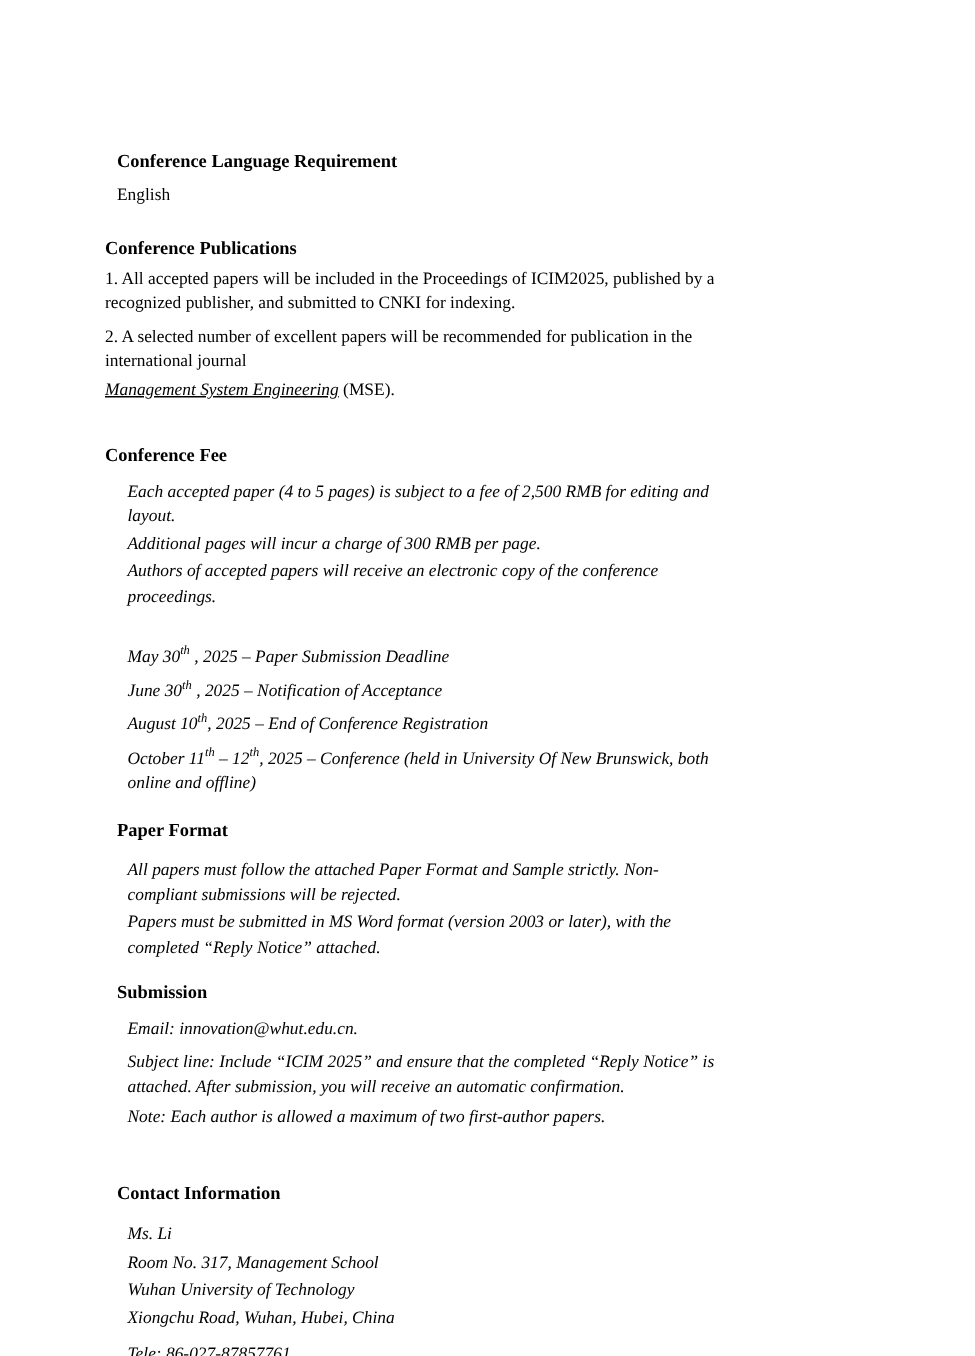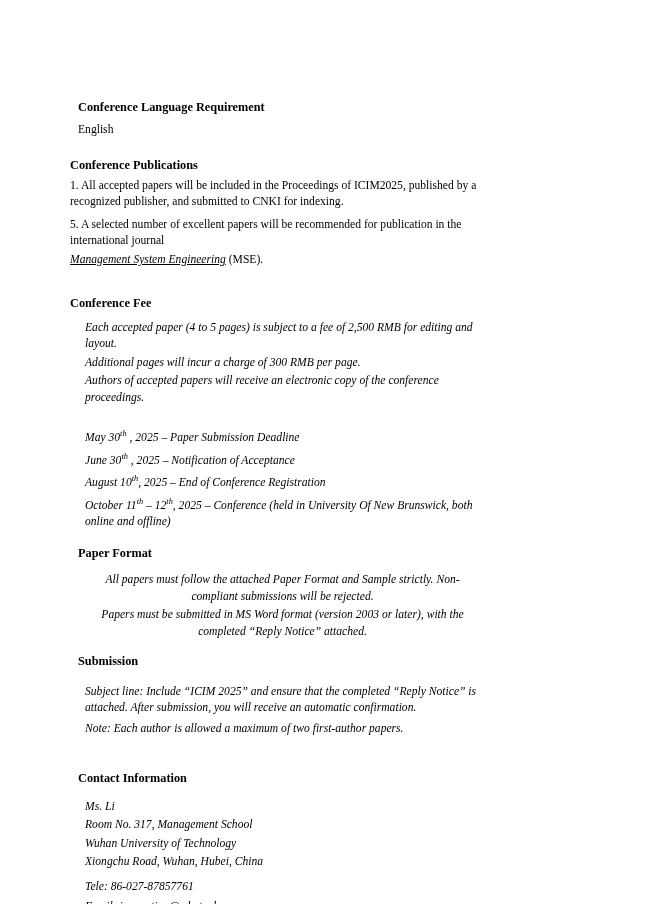--- a/index.html
+++ b/index.html
@@ -64,39 +64,38 @@
     font-size: 11.6px;
     line-height: 1.42;
     margin: 0;
     text-align: left;
   }
   .wrap-block {
     max-width: 536px;
   }
   .wrap-block-narrow {
     max-width: 528px;
-    text-align: center;
   }
 </style>
 </head>
 <body>
 
 <div class="page">
 
   <div class="sec-head indent">Conference Language Requirement</div>
   <div class="gap-6"></div>
   <div class="body-line indent-1">English</div>
 
   <div class="gap-20"></div>
 
   <div class="sec-head">Conference Publications</div>
   <div class="gap-4"></div>
   <div class="para wrap-block">1. All accepted papers will be included in the Proceedings of ICIM2025, published by a recognized publisher, and submitted to CNKI for indexing.</div>
   <div class="gap-6"></div>
-  <div class="para wrap-block">5. A selected number of excellent papers will be recommended for publication in the international journal</div>
+  <div class="para wrap-block">2. A selected number of excellent papers will be recommended for publication in the international journal</div>
   <div class="gap-2"></div>
   <div class="para"><span class="ital-ul">Management System Engineering</span><span> (MSE).</span></div>
 
   <div class="gap-28"></div>
 
   <div class="sec-head">Conference Fee</div>
   <div class="gap-8"></div>
   <div class="body-line indent-2">Each accepted paper (4 to 5 pages) is subject to a fee of 2,500 RMB for editing and layout.</div>
   <div class="gap-2"></div>
   <div class="body-line indent-2">Additional pages will incur a charge of 300 RMB per page.</div>
@@ -119,20 +118,21 @@
   <div class="sec-head indent">Paper Format</div>
   <div class="gap-10"></div>
   <div class="para indent-2 wrap-block-narrow">All papers must follow the attached Paper Format and Sample strictly. Non-compliant submissions will be rejected.</div>
   <div class="gap-2"></div>
   <div class="para indent-2 wrap-block-narrow">Papers must be submitted in MS Word format (version 2003 or later), with the completed “Reply Notice” attached.</div>
 
   <div class="gap-14"></div>
 
   <div class="sec-head indent">Submission</div>
   <div class="gap-8"></div>
+  <div class="body-line indent-2">Email:  innovation@whut.edu.cn.</div>
   <div class="gap-6"></div>
   <div class="para indent-2 wrap-block">Subject line: Include “ICIM 2025” and ensure that the completed “Reply Notice” is attached. After submission, you will receive an automatic confirmation.</div>
   <div class="gap-2"></div>
   <div class="gap-2"></div>
   <div class="para indent-2 wrap-block">Note: Each author is allowed a maximum of two first-author papers.</div>
 
   <div class="gap-34"></div>
 
   <div class="sec-head indent">Contact Information</div>
   <div class="gap-12"></div>

